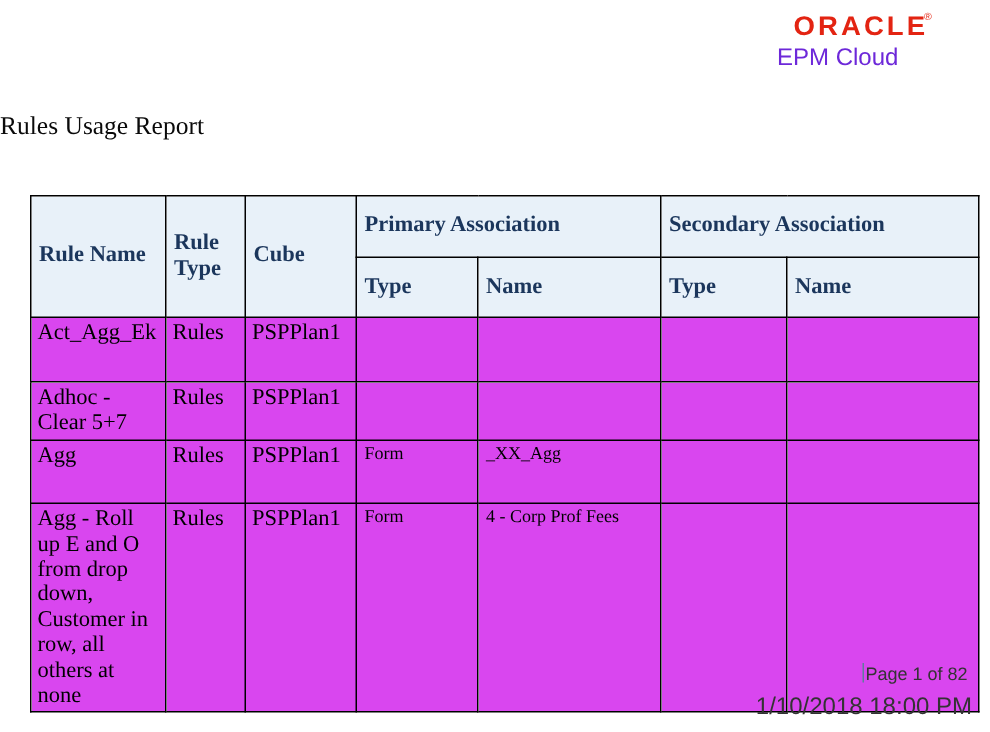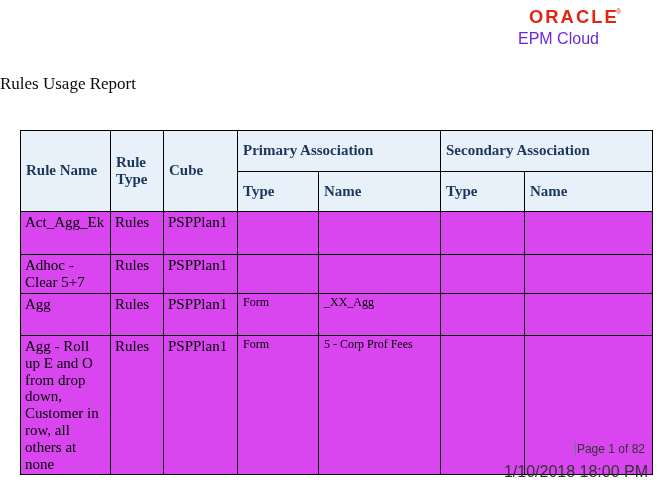--- a/index.html
+++ b/index.html
@@ -178,21 +178,21 @@
         <td class="assoc">Form</td>
         <td class="assoc">_XX_Agg</td>
         <td class="assoc"></td>
         <td class="assoc"></td>
       </tr>
       <tr style="height:93px">
         <td>Agg - Roll up E and O from drop down, Customer in row, all others at none</td>
         <td>Rules</td>
         <td>PSPPlan1</td>
         <td class="assoc">Form</td>
-        <td class="assoc">5 - Corp Prof Fees</td>
+        <td class="assoc">4 - Corp Prof Fees</td>
         <td class="assoc"></td>
         <td class="assoc"></td>
       </tr>
     </tbody>
   </table>
 
   <div class="footer-page"><span class="text-cursor"></span><span>Page 1 of 82</span></div>
 
   <div class="footer-date">1/10/2018 18:00 PM</div>
 

